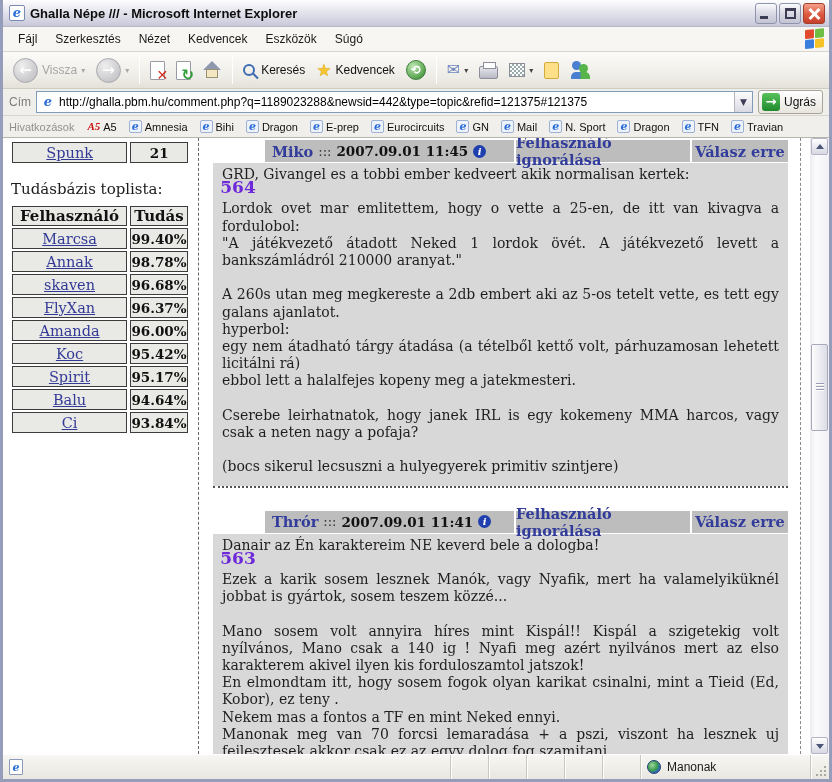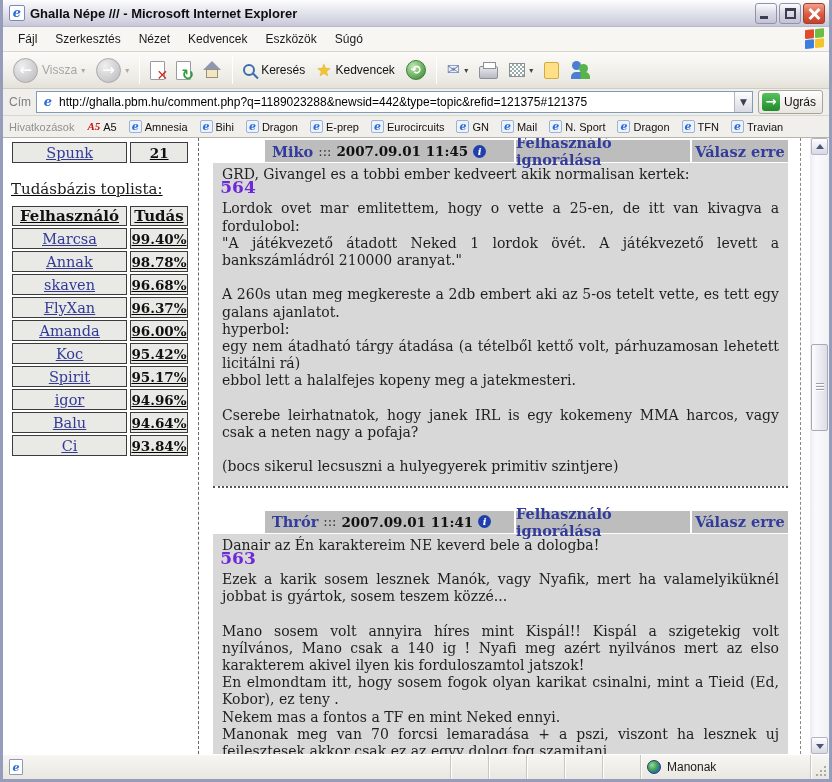--- a/index.html
+++ b/index.html
@@ -105,21 +105,21 @@
   .links-label { font:11px "Liberation Sans",sans-serif; color:#909090; margin-right:6px; }
   .link-item { display:flex; align-items:center; gap:3px; padding:1px 5px; cursor:pointer; border-radius:2px; }
   .link-item .e-fav { width:13px; height:13px; background:#eef3fb; border:1px solid #9db1d4; border-radius:2px;
              color:#2a6dd9; font:bold italic 11px/12px "DejaVu Serif",serif; text-align:center; }
   .link-item .a5-fav { color:#cc1111; font:bold italic 11px/13px "Liberation Serif",serif; }
   .link-item .lbl { font:11px "Liberation Sans",sans-serif; color:#111; white-space:nowrap; }
 
   
   .content { flex:1; display:flex; background:#fff; overflow:hidden; position:relative; }
 
-  .sidebar { flex:0 0 196px; border-right:1px dashed #666; padding:2px 4px 0 6px; overflow:hidden;text-decoration:underline; }
+  .sidebar { flex:0 0 196px; border-right:1px dashed #666; padding:2px 4px 0 6px; overflow:hidden; }
   table.side { border-collapse:separate; border-spacing:3px 2px; width:182px; }
   table.side td, table.side th { border:1px solid #3c3c3c; background:#e9e9e6; height:19px;
             text-align:center; font-family:"DejaVu Serif",serif; }
   table.side th { font:bold 15px "DejaVu Serif",serif; color:#111; }
   td.side-name { width:116px; }
   td.side-val  { width:58px; font:bold 13.5px "DejaVu Serif",serif; color:#111; }
   .side-link { color:#333a96; text-decoration:underline; font:14.5px "DejaVu Serif",serif; cursor:pointer; }
   .side-title { font:15px "DejaVu Serif",serif; color:#1c1c1c; margin:15px 0 6px 2px; }
 
   .main { flex:1; padding:2px 12px 0 14px; border-right:1px dashed #888; margin-right:9px; overflow:hidden; }
@@ -372,24 +372,20 @@
             </tr>
         <tr>
               <td class="side-name"><span class="side-link">Koc</span></td>
               <td class="side-val">95.42%</td>
             </tr>
         <tr>
               <td class="side-name"><span class="side-link">Spirit</span></td>
               <td class="side-val">95.17%</td>
             </tr>
         <tr>
-              <td class="side-name"><span class="side-link">igor</span></td>
-              <td class="side-val">94.96%</td>
-            </tr>
-        <tr>
               <td class="side-name"><span class="side-link">Balu</span></td>
               <td class="side-val">94.64%</td>
             </tr>
         <tr>
               <td class="side-name"><span class="side-link">Ci</span></td>
               <td class="side-val">93.84%</td>
             </tr>
       </tbody>
         </table>
     </div>

